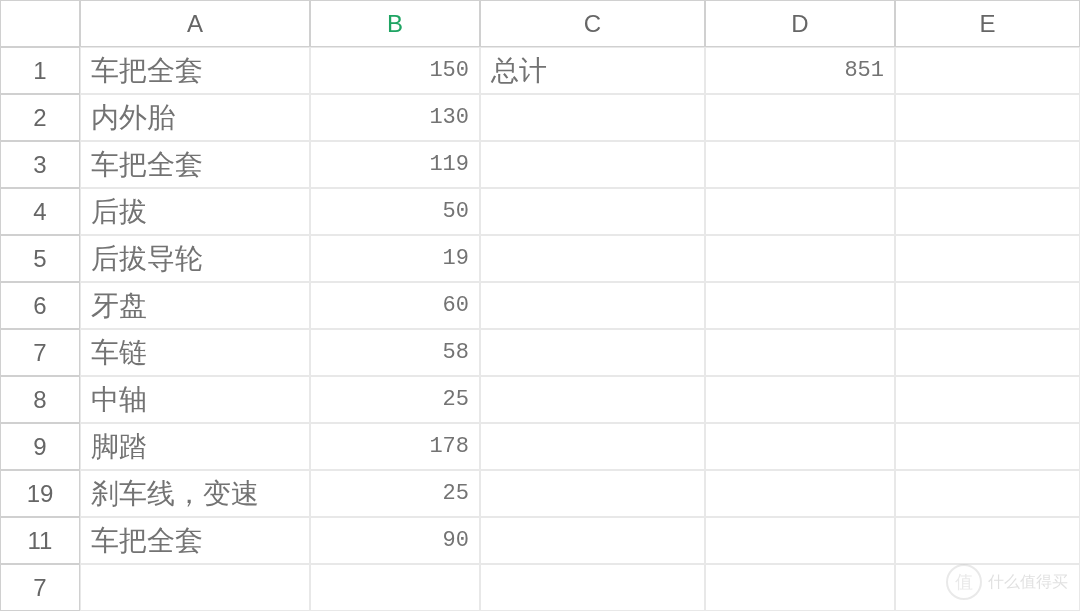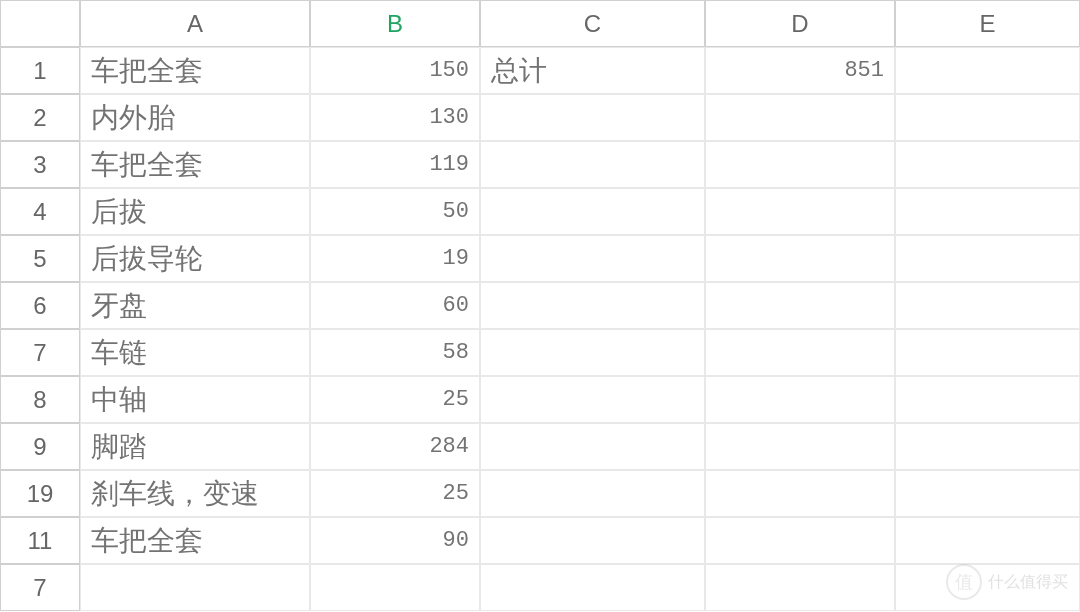--- a/index.html
+++ b/index.html
@@ -180,21 +180,21 @@
     <div class="cell text">中轴</div>
     <div class="cell number">25</div>
     <div class="cell empty"></div>
     <div class="cell empty"></div>
     <div class="cell empty"></div>
   </div>
 
   <div class="data-row">
     <div class="row-header">9</div>
     <div class="cell text">脚踏</div>
-    <div class="cell number">284</div>
+    <div class="cell number">178</div>
     <div class="cell empty"></div>
     <div class="cell empty"></div>
     <div class="cell empty"></div>
   </div>
 
   <div class="data-row">
     <div class="row-header">19</div>
     <div class="cell text">刹车线，变速</div>
     <div class="cell number">25</div>
     <div class="cell empty"></div>

